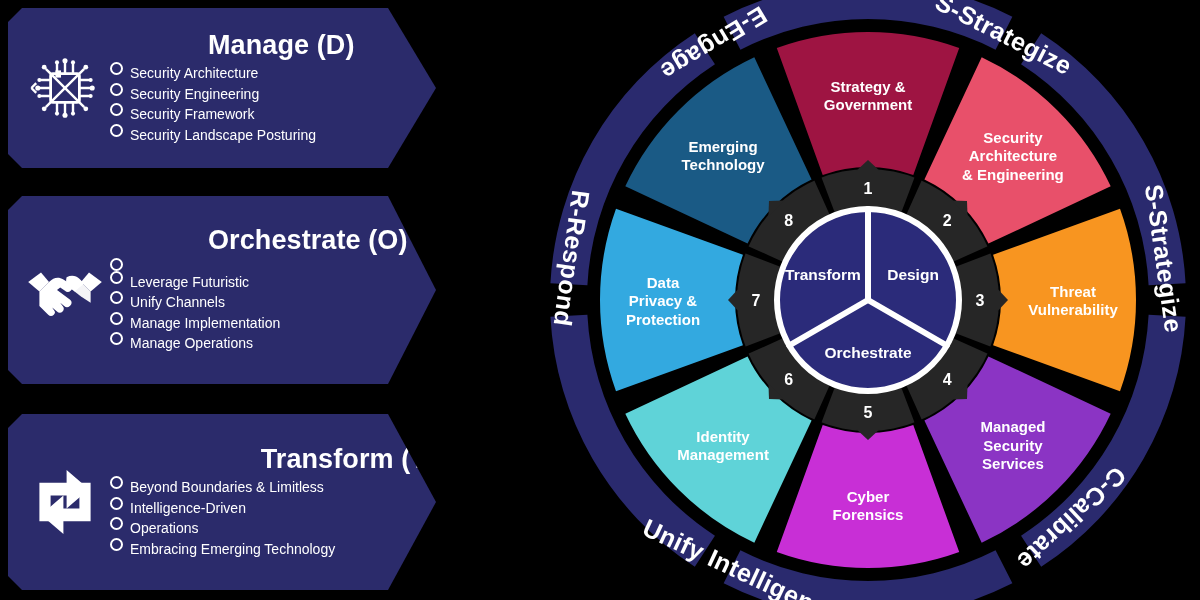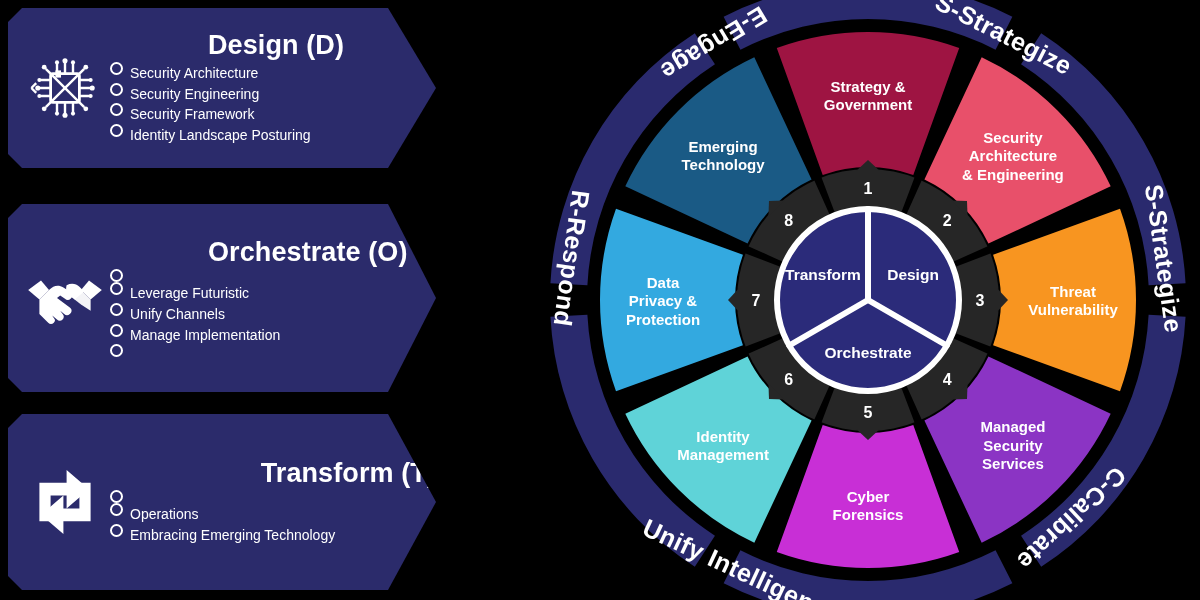--- a/index.html
+++ b/index.html
@@ -25,21 +25,21 @@
                margin:0 0 3px 0;line-height:1.1;}
   .bullets{list-style:none;margin:0;padding:0;}
   .bullets li{font-size:14px;line-height:1.47;white-space:nowrap;
               display:flex;align-items:flex-start;}
   .bull{display:inline-block;width:9px;height:9px;border:2.4px solid #fff;
         border-radius:50%;margin-right:7px;flex:0 0 auto;
         position:relative;top:-1px;}
 
   #panel-design{left:8px;top:8px;width:428px;height:160px;}
   #panel-design .panel-title{padding-left:98px;}
-  #panel-orchestrate{left:8px;top:204px;width:428px;height:188px;}
+  #panel-orchestrate{left:8px;top:196px;width:428px;height:188px;}
   #panel-orchestrate .panel-title{padding-left:98px;}
   #panel-transform{left:8px;top:414px;width:428px;height:176px;}
   #panel-transform .panel-title{padding-left:98px;text-align:right;}
 
   
   #wheel{position:absolute;left:542px;top:-18px;width:652px;height:636px;}
   #wheel svg{display:block;width:652px;height:636px;}
   .seg-label{fill:#fff;font-size:15px;font-weight:700;
              font-family:"Liberation Sans",sans-serif;text-anchor:middle;}
   .hub-label{fill:#fff;font-size:15.5px;font-weight:600;
@@ -92,37 +92,37 @@
             <circle cx="40" cy="82" r="2.6"></circle>
               <circle cx="60" cy="82" r="2.6"></circle>
             <circle cx="18" cy="40" r="2.6"></circle>
               <circle cx="18" cy="60" r="2.6"></circle>
             <circle cx="82" cy="40" r="2.6"></circle>
               <circle cx="82" cy="60" r="2.6"></circle>
           </g>
         </svg>
       </div>
       <div class="panel-body">
-        <div class="panel-title">Design (D)</div>
+        <div class="panel-title">Manage (D)</div>
         <ul class="bullets">
           <li>
               <span class="bull"></span>
               <span>Security Architecture</span>
             </li>
           <li>
               <span class="bull"></span>
               <span>Security Engineering</span>
             </li>
           <li>
               <span class="bull"></span>
               <span>Security Framework</span>
             </li>
           <li>
               <span class="bull"></span>
-              <span>Identity Landscape Posturing</span>
+              <span>Security Landscape Posturing</span>
             </li>
         </ul>
       </div>
     </div>
   </div>
 
   <div class="panel" id="panel-orchestrate">
     <div class="panel-inner">
       <div class="panel-icon">
         <svg viewBox="0 0 100 100" fill="#fff" stroke="none">
@@ -149,39 +149,45 @@
           <li>
               <span class="bull"></span>
               <span>Unify Channels</span>
             </li>
           <li>
               <span class="bull"></span>
               <span>Manage Implementation</span>
             </li>
           <li>
               <span class="bull"></span>
+              <span>Manage Operations</span>
             </li>
         </ul>
       </div>
     </div>
   </div>
 
   <div class="panel" id="panel-transform">
     <div class="panel-inner">
       <div class="panel-icon">
         <svg viewBox="0 0 100 100" fill="#fff" stroke="none">
           <path d="M18 26 L52 26 L52 10 L80 34 L52 58 L52 42 L32 42 L32 74 L18 74 Z"></path>
           <path d="M82 74 L48 74 L48 90 L20 66 L48 42 L48 58 L68 58 L68 26 L82 26 Z"></path>
         </svg>
       </div>
       <div class="panel-body">
         <div class="panel-title">Transform (T)</div>
         <ul class="bullets">
           <li>
               <span class="bull"></span>
+              <span>Beyond Boundaries &amp; Limitless</span>
+            </li>
+          <li>
+              <span class="bull"></span>
+              <span>Intelligence-Driven</span>
             </li>
           <li>
               <span class="bull"></span>
               <span>Operations</span>
             </li>
           <li>
               <span class="bull"></span>
               <span>Embracing Emerging Technology</span>
             </li>
         </ul>

